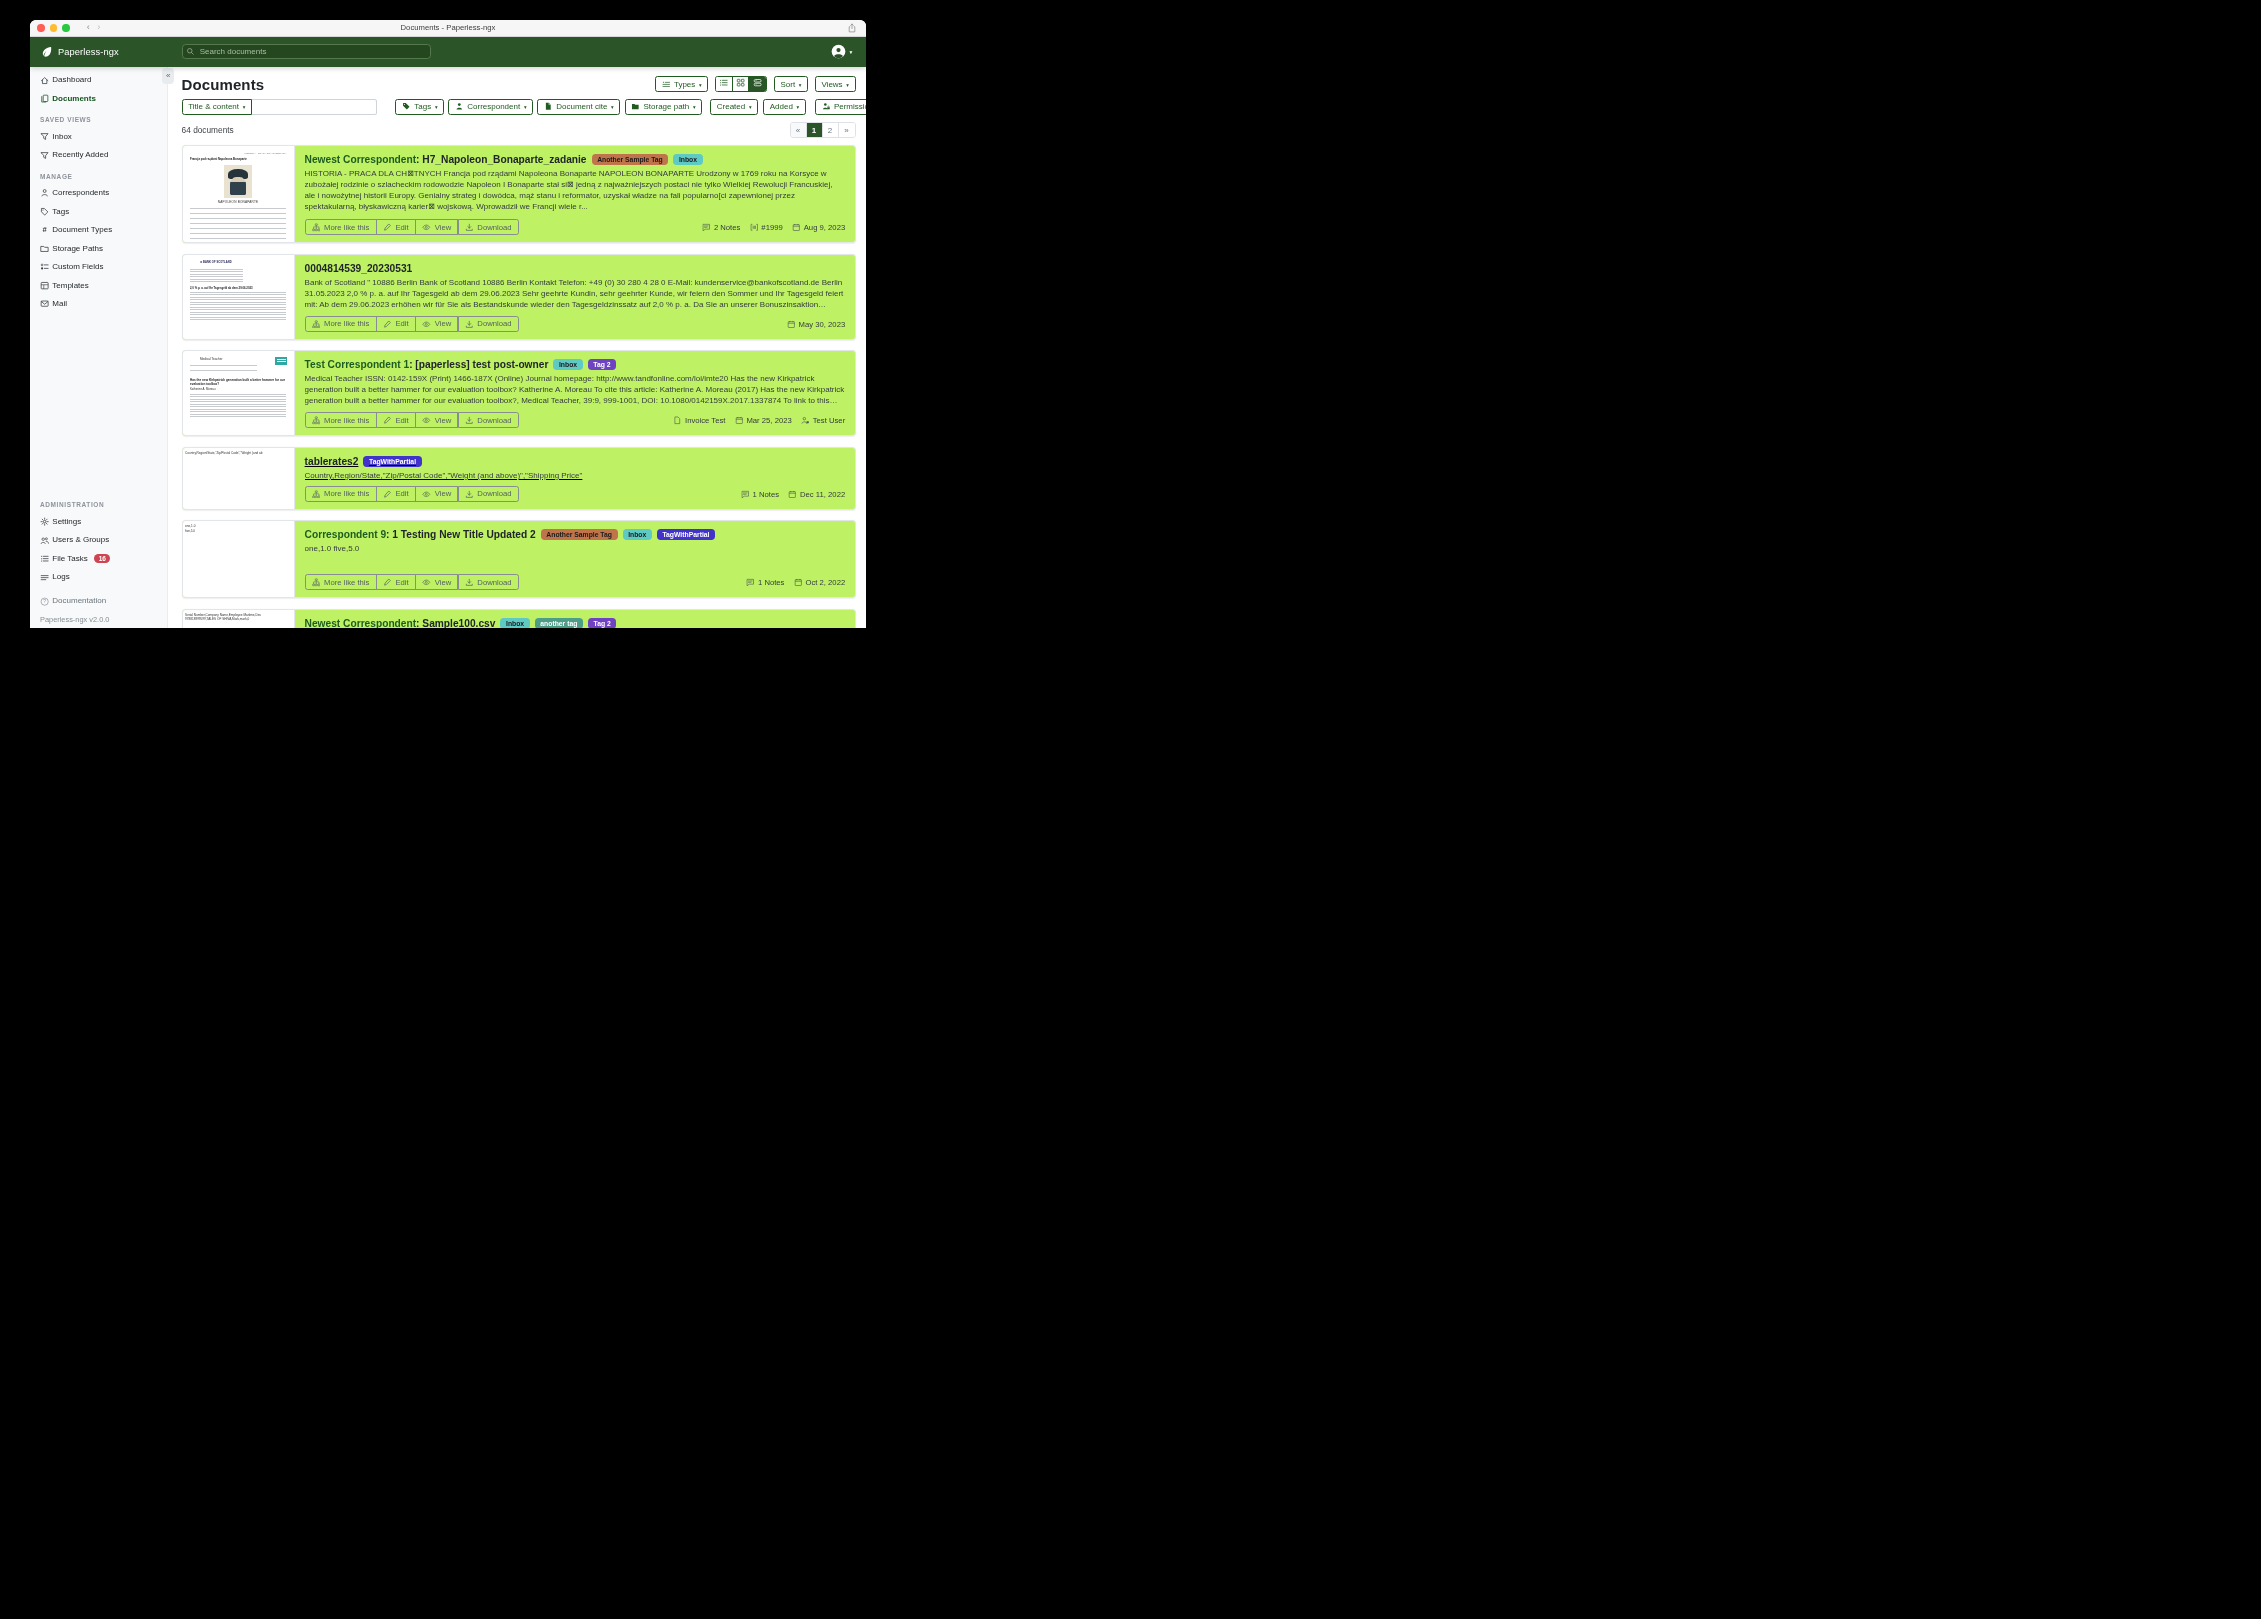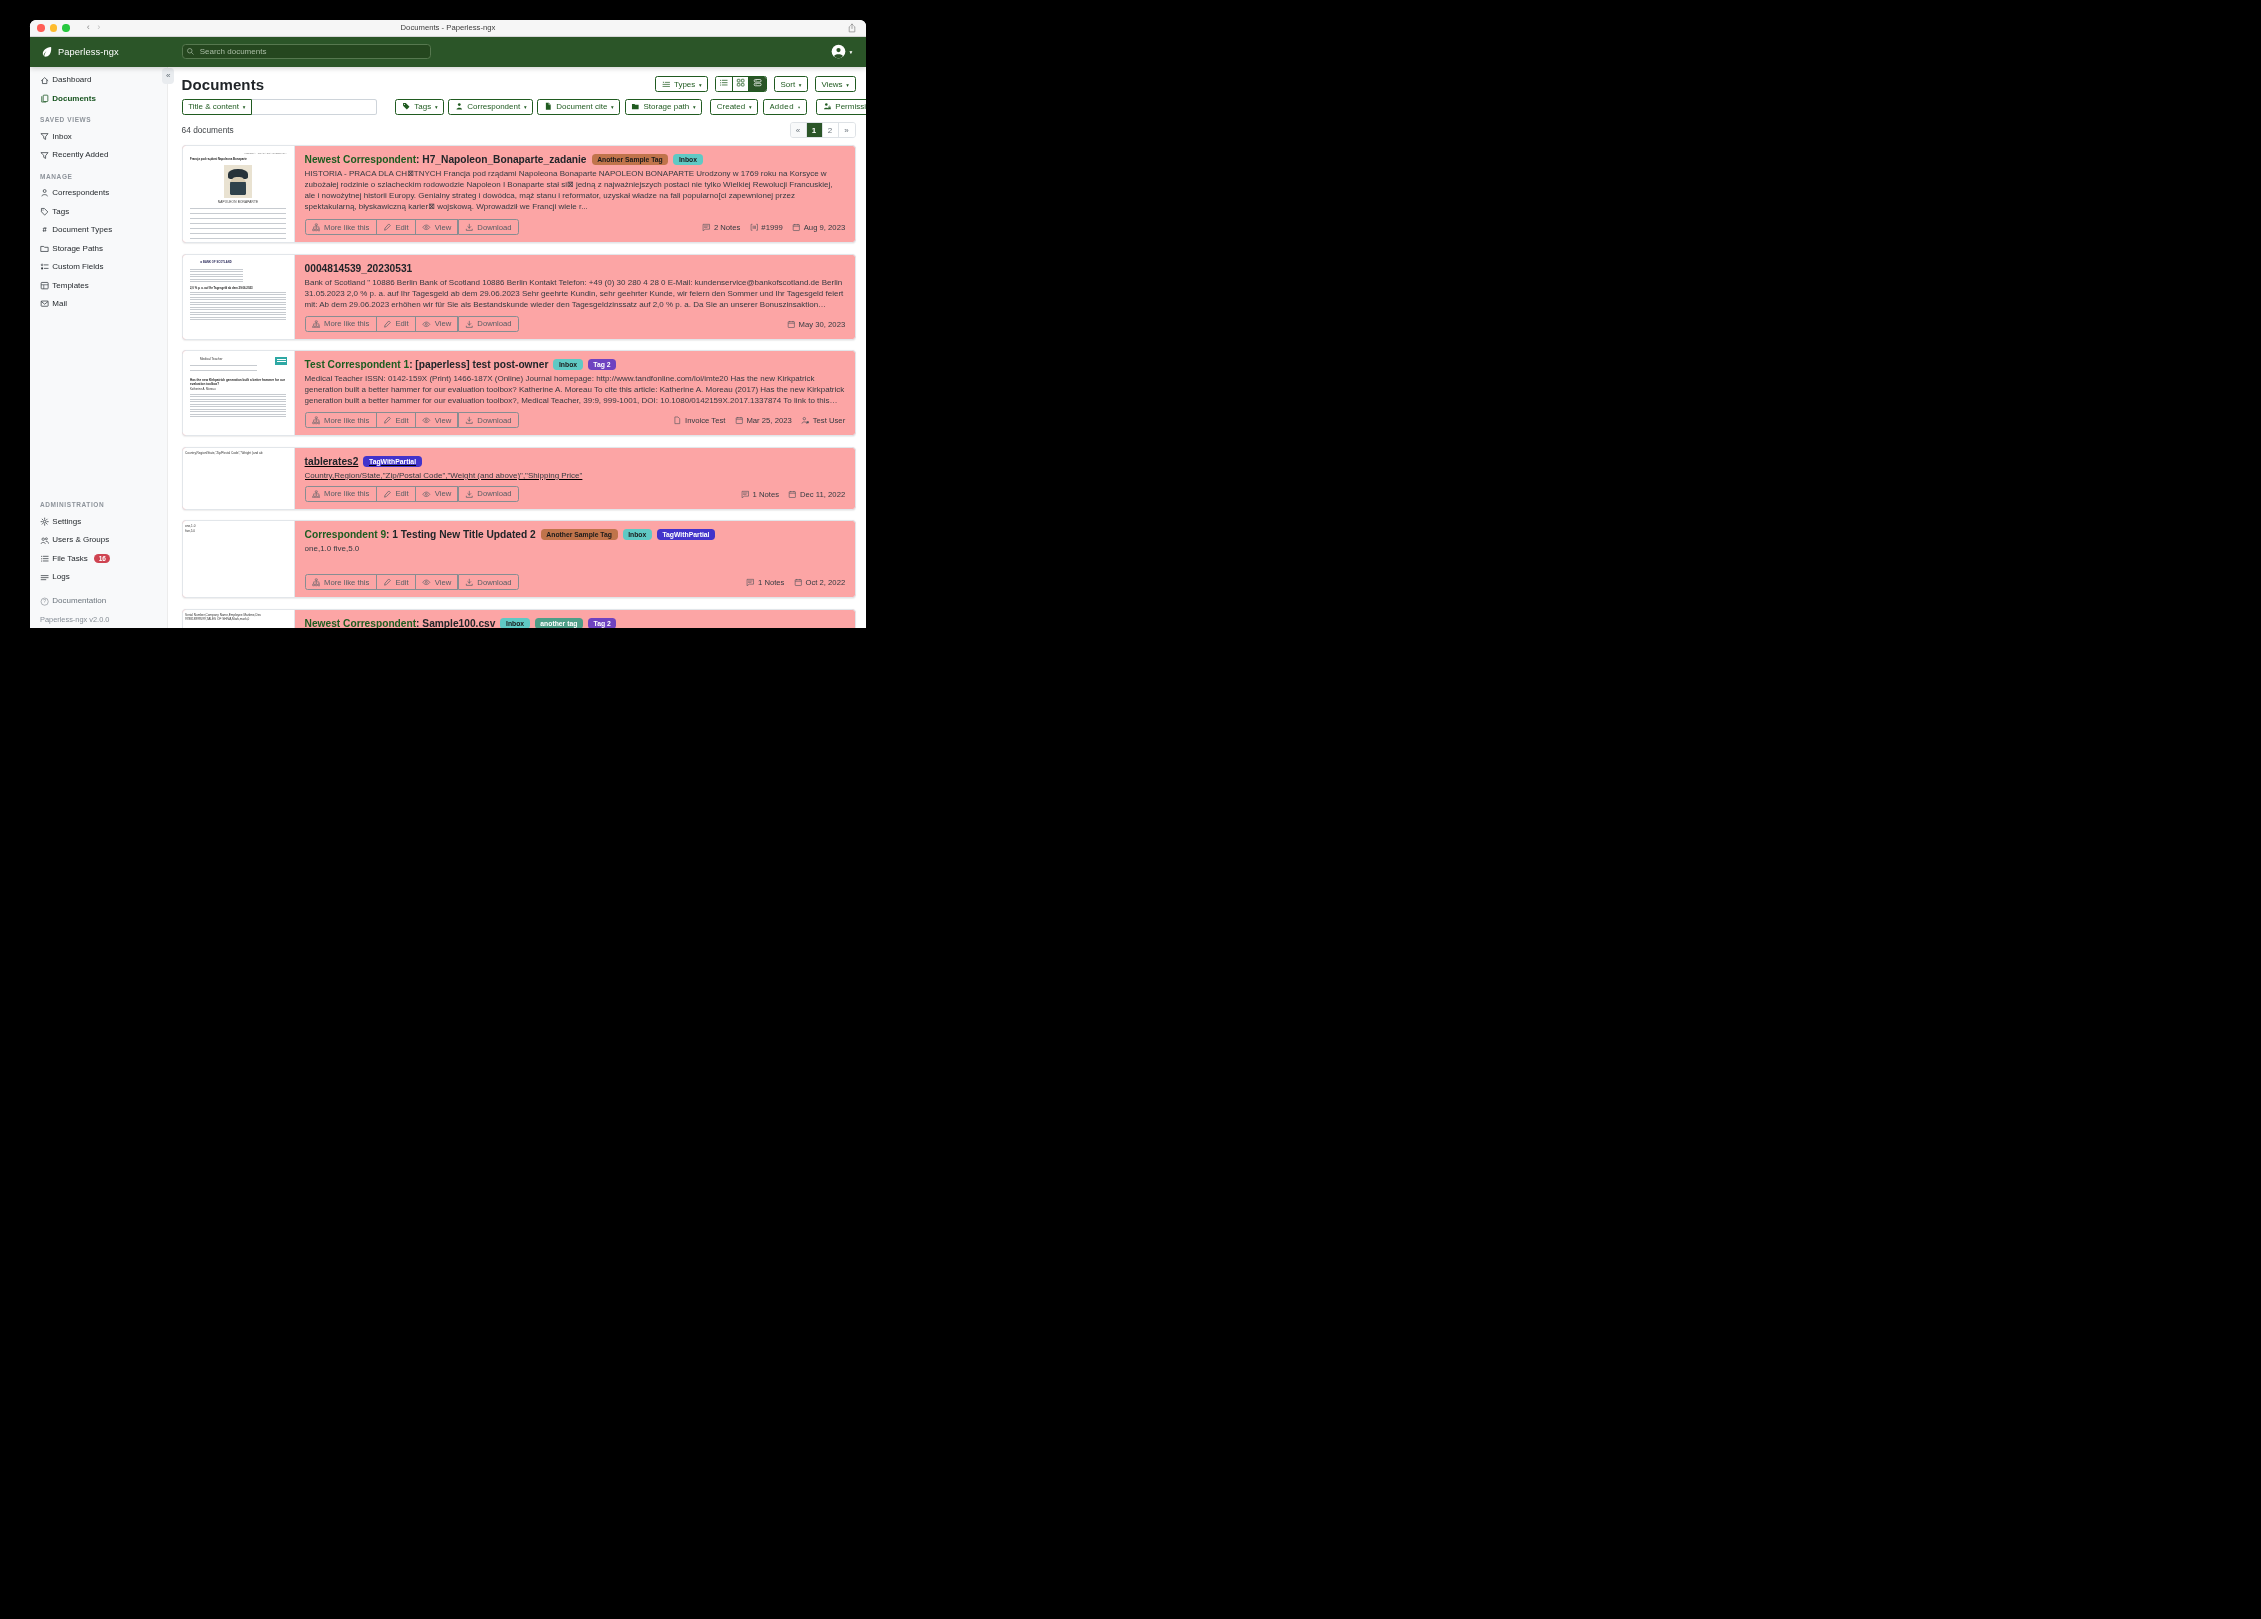--- a/index.html
+++ b/index.html
@@ -87,21 +87,21 @@
   .doc-count { font-size:8.3px; color:#414549; }
   .pagination { display:flex; border:0.6px solid #dee2e6; border-radius:3.1px; overflow:hidden; height:16.7px; }
   .page-cell { min-width:16px; padding:0 2.5px; display:flex; align-items:center; justify-content:center;
                font-size:8px; color:#6c757d; background:#fff; border-right:0.6px solid #dee2e6; cursor:pointer; }
   .page-cell:last-child { border-right:none; }
   .page-cell.dim { background:#f8f9fa; }
   .page-cell.active { background:#2b5528; color:#fff; font-weight:600; }
 
   
   .cards { margin-top:6.8px; }
-  .card { position:relative; background:#fca5a5; border:0.6px solid #e2e6ea; border-radius:3.7px;
+  .card { position:relative; background:#bef264; border:0.6px solid #e2e6ea; border-radius:3.7px;
           box-shadow:0 0.6px 1.2px rgba(0,0,0,.07); margin-bottom:10.5px; overflow:hidden; }
   .thumb { position:absolute; left:0; top:0; bottom:0; width:112px; background:#fff;
            border-right:0.6px solid #e2e6ea; overflow:hidden; cursor:pointer; }
   .card-body { margin-left:112px; padding:8px 9.3px 6.8px 10px; position:relative; height:100%; }
   .title-row { display:flex; align-items:center; gap:5px; flex-wrap:nowrap; }
   .card-title { font-size:10.2px; font-weight:700; color:#212529; white-space:nowrap; cursor:pointer; }
   .card-title .corr { color:#1d5c20; }
   .tagpill { font-size:6.8px; font-weight:700; border-radius:3.7px; padding:1.9px 5.6px; white-space:nowrap; cursor:pointer; }
   .snippet { margin-top:4.3px; font-size:8px; line-height:1.35; color:#343a40;
              display:-webkit-box; -webkit-box-orient:vertical; overflow:hidden; }
@@ -442,21 +442,21 @@
                 <path d="M1.8 3.5h4.6l1.5 1.6h6.3v8.4H1.8Z" fill="currentColor"></path>
               </svg>
             </span>
             <span>Storage path</span>
             <span class="caret">▾</span>
           </button>
           <button class="btn" style="margin-left: 8px;">
             <span>Created</span>
             <span class="caret">▾</span>
           </button>
-          <button class="btn" style="margin-left: 5px; font-family: Liberation Mono, monospace;">
+          <button class="btn" style="margin-left: 5px;">
             <span>Added</span>
             <span class="caret">▾</span>
           </button>
           <button class="btn" style="margin-left: 9.3px;">
             <span class="bicon">
               <svg viewBox="0 0 16 16">
                 <circle cx="6.2" cy="4.8" r="2.4" fill="currentColor"></circle>
                 <path d="M1.6 13.6c.3-3.8 8.9-3.8 9.2 0Z" fill="currentColor"></path>
                 <rect x="9.7" y="9.8" width="4.8" height="3.8" rx=".8" fill="currentColor"></rect>
                 <path d="M10.8 9.8v-1a1.3 1.3 0 0 1 2.6 0v1" fill="none" stroke="currentColor" stroke-width="1"></path>

